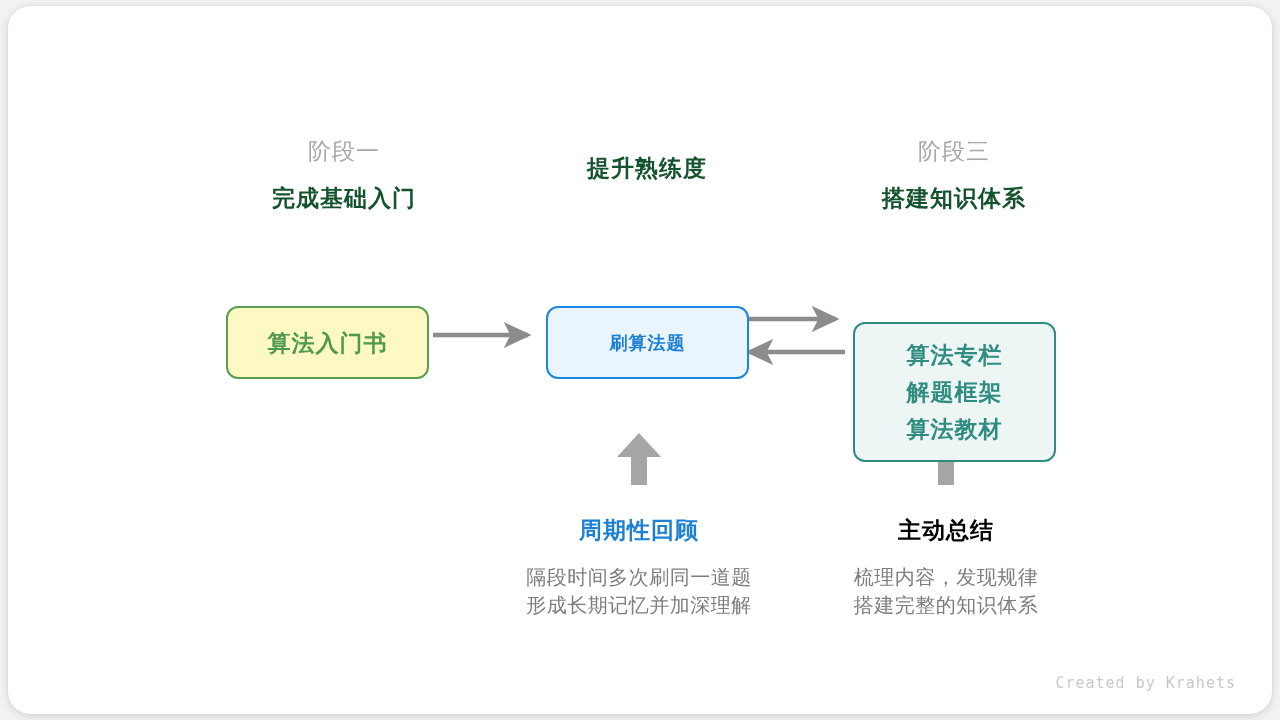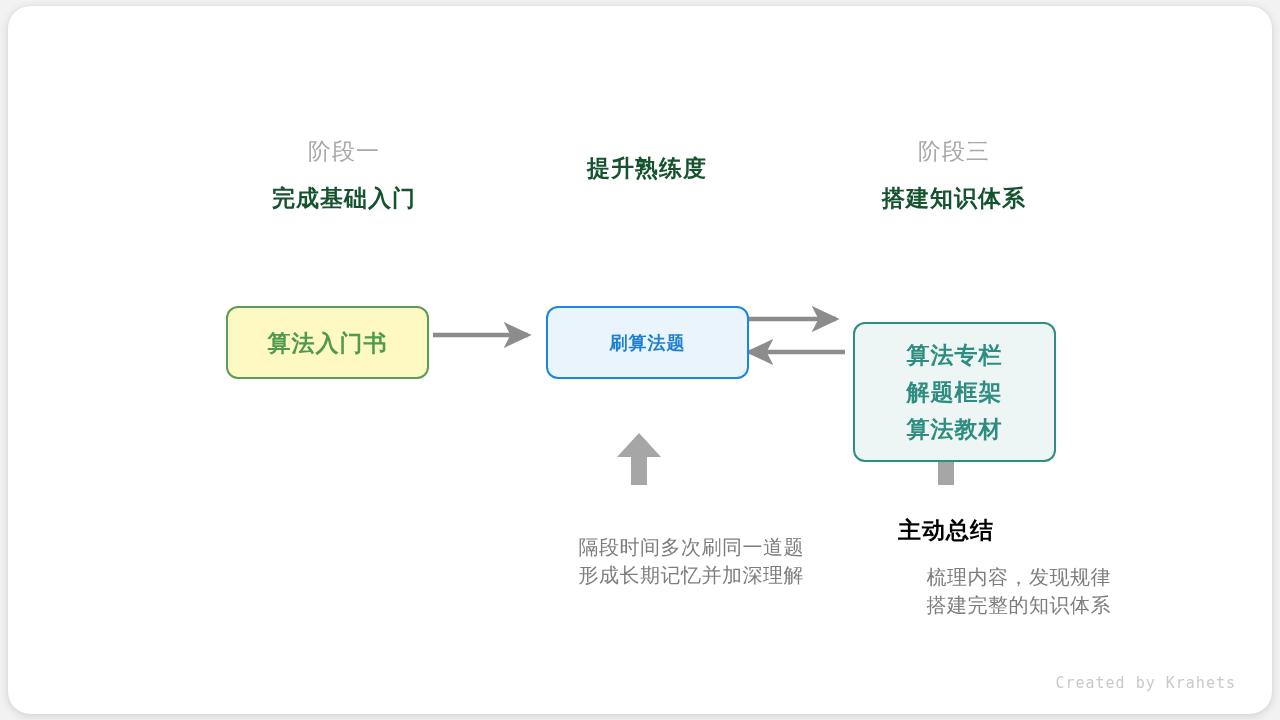--- a/index.html
+++ b/index.html
@@ -107,21 +107,20 @@
     line-height: 30px;
     white-space: nowrap;
   }
   .annot-desc {
     margin-top: 18px;
     font-size: 20px;
     color: #7d7d7d;
     line-height: 28px;
     letter-spacing: 0.5px;
     white-space: nowrap;
-    text-align: right;
   }
   #annot-review .annot-title { color: #1b7fd4; }
   #annot-summary .annot-title { color: #000000; }
 
   
   #footer {
     position: absolute;
     right: 36px;
     bottom: 22px;
     font-family: "DejaVu Sans Mono", "Liberation Mono", monospace;
@@ -179,20 +178,21 @@
     <div class="line">刷算法题</div>
   </div>
 
   <div class="node" id="node-system">
     <div class="line">算法专栏</div>
     <div class="line">解题框架</div>
     <div class="line">算法教材</div>
   </div>
 
   <div class="annot" id="annot-review" style="left:466px; top:509px;">
+    <div class="annot-title">周期性回顾</div>
     <div class="annot-desc">
       <div>隔段时间多次刷同一道题</div>
       <div>形成长期记忆并加深理解</div>
     </div>
   </div>
 
   <div class="annot" id="annot-summary" style="left:773px; top:509px;">
     <div class="annot-title">主动总结</div>
     <div class="annot-desc">
       <div>梳理内容，发现规律</div>

